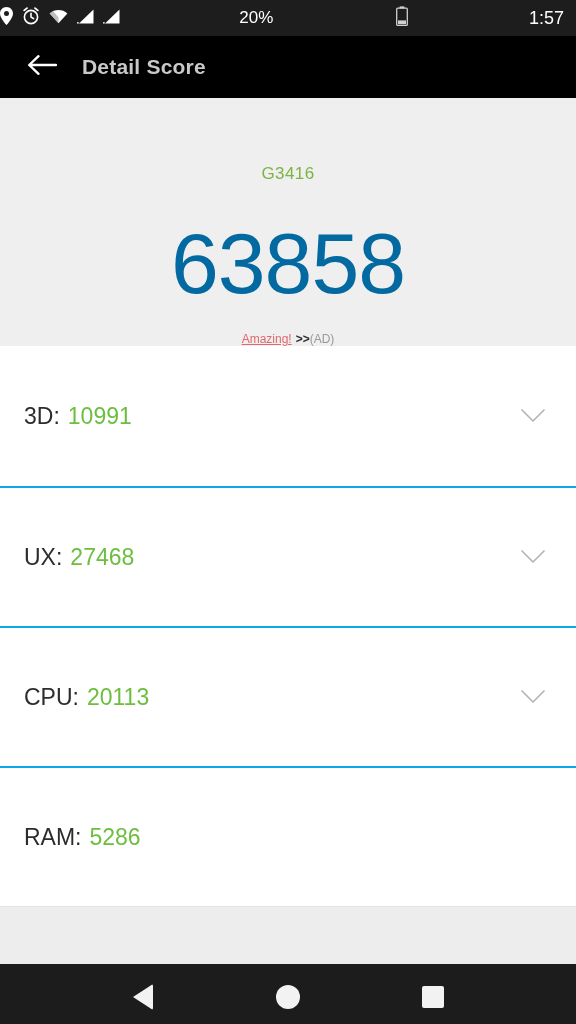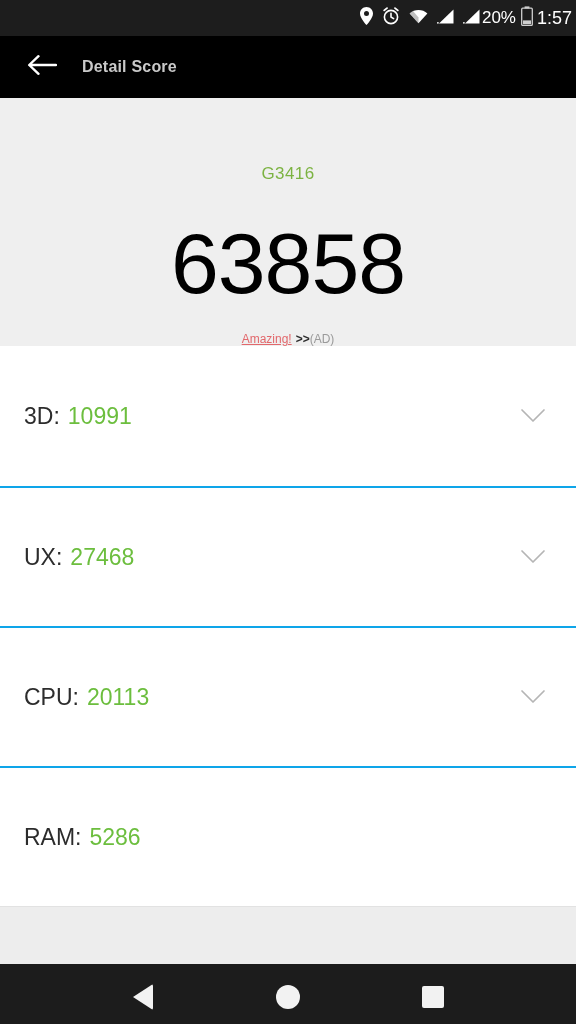--- a/index.html
+++ b/index.html
@@ -8,48 +8,48 @@
     font-family:"Liberation Sans", sans-serif;
     background:#ffffff;
     overflow:hidden;
     position:relative;
   }
   .phone { width:576px; height:1024px; position:relative; display:flex; flex-direction:column; }
 
   
   .statusbar {
     height:36px; background:#1d1d1d; flex:0 0 36px;
-    display:flex; align-items:center; justify-content:flex-end;
-    padding-right:4px; color:#ffffff;
+    display:flex; align-items:center; justify-content:space-between;
+    padding-right:12px; color:#ffffff;
   }
   .sb-icons { display:flex; align-items:center; gap:9px; }
   .sb-pct { font-size:17px; color:#ffffff; margin-left:2px; }
   .sb-time { font-size:18px; color:#ffffff; margin-left:4px; }
   .ic { display:block; }
 
   
   .appbar {
     height:62px; flex:0 0 62px; background:#000000;
     display:flex; align-items:center; padding-left:20px;
   }
   .back-btn { width:44px; height:44px; display:flex; align-items:center; justify-content:center; }
   .appbar-title {
-    font-size:16px; font-weight:bold; color:#c9c9c9;
+    font-size:21px; font-weight:bold; color:#c9c9c9;
     margin-left:18px; letter-spacing:.2px;
   }
 
   
   .score-card {
     background:#efefef; flex:0 0 241px;
     display:flex; flex-direction:column; align-items:center;
     padding-top:22px; position:relative;
   }
   .device-name { font-size:17px; color:#7cb342; letter-spacing:.4px;margin-top:44px; }
   .total-score {
-    font-size:86px; color:#000000; line-height:1;
+    font-size:86px; color:#0369a1; line-height:1;
     margin-top:36px; font-weight:normal; letter-spacing:-1px;
   }
   .ad-line {
     margin-top:26px; font-size:12px; white-space:nowrap;
     display:flex; align-items:baseline;
   }
   .ad-amazing { color:#e2686c; text-decoration:underline; }
   .ad-main { color:#2b2b2b; text-decoration:underline; margin-left:5px; }
   .ad-arrows { color:#2b2b2b; font-weight:bold; margin-left:4px; }
   .ad-tag { color:#9a9a9a; }

